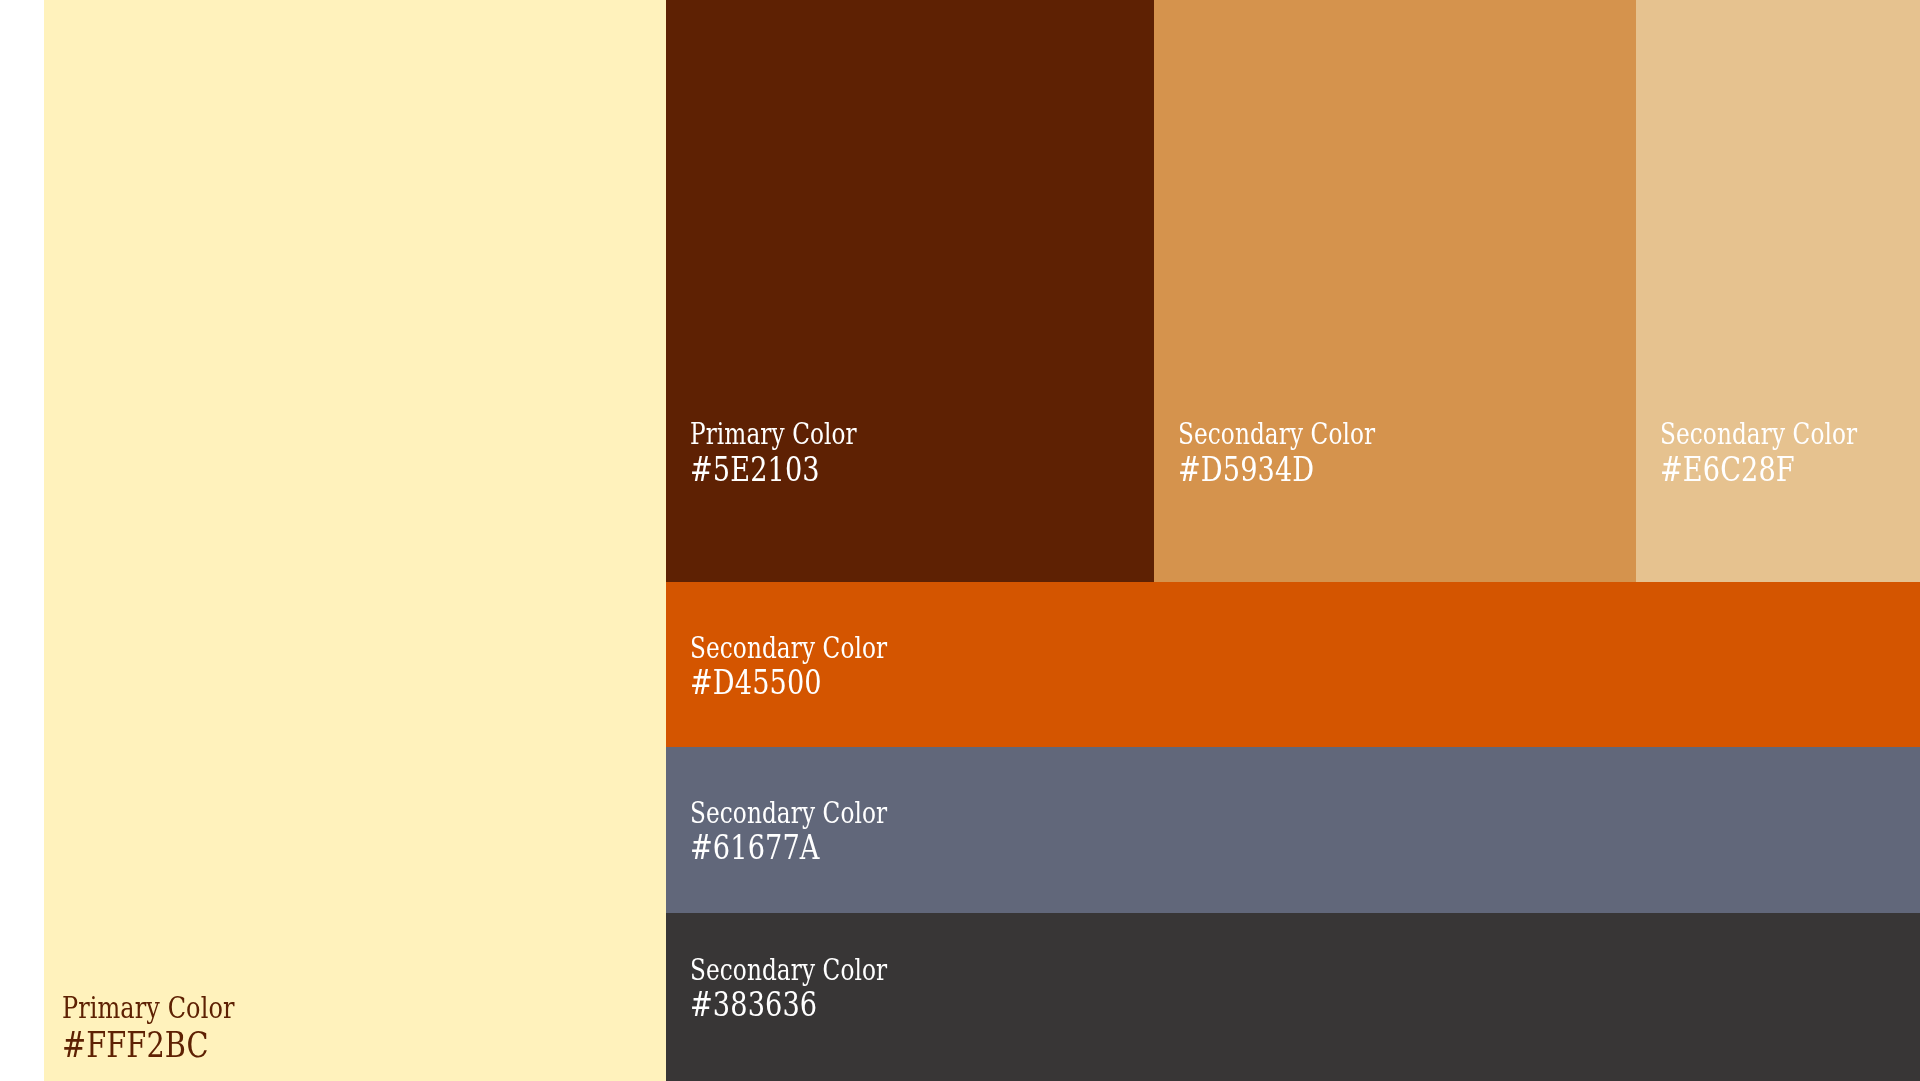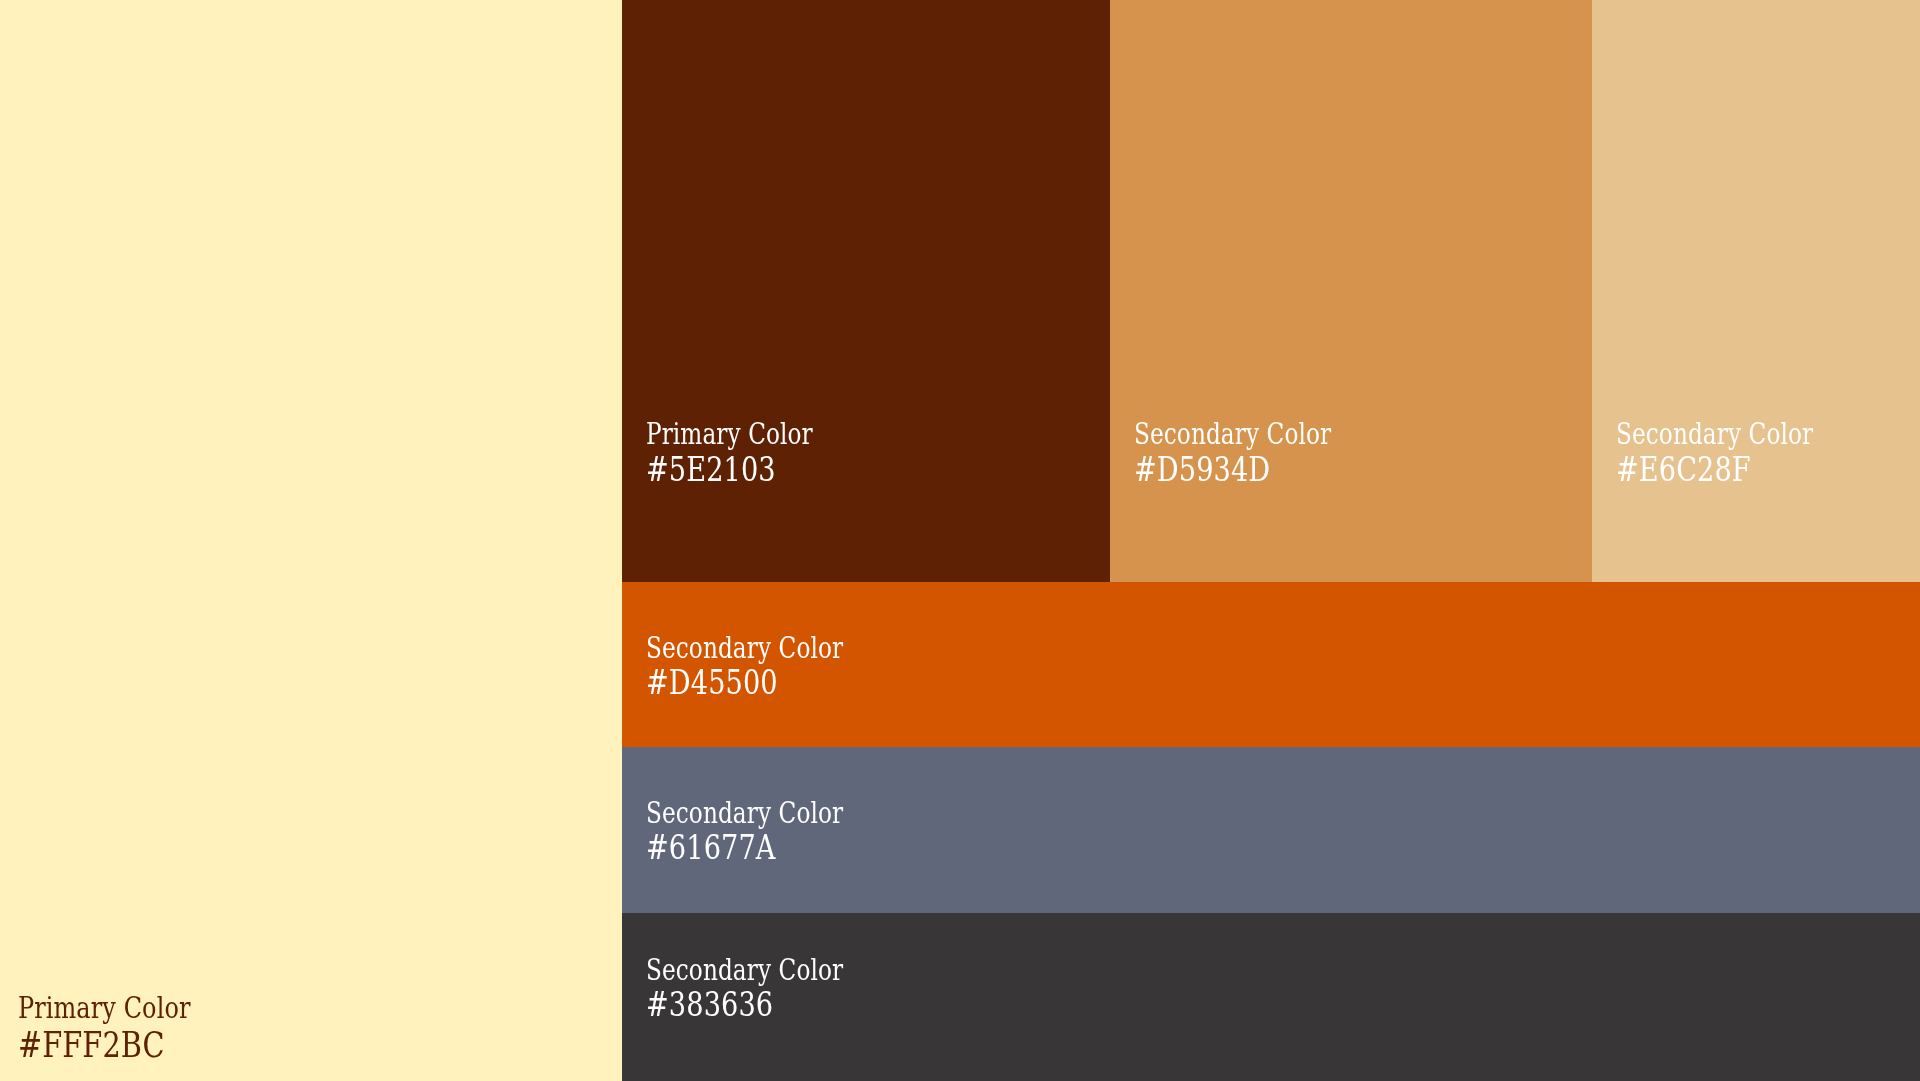--- a/index.html
+++ b/index.html
@@ -20,20 +20,21 @@
     width: 1920px;
     height: 1081px;
     background: #ffffff;
   }
 
   
   .swatch {
     position: absolute;
     box-sizing: border-box;
     overflow: hidden;
+    margin-left: 44px;
   }
 
   .swatch-label {
     position: absolute;
     left: 24px;
     line-height: 1.04;
     white-space: nowrap;
     font-family: "DejaVu Serif", "Liberation Serif", serif;
     font-weight: 400;
     letter-spacing: 0.1px;

